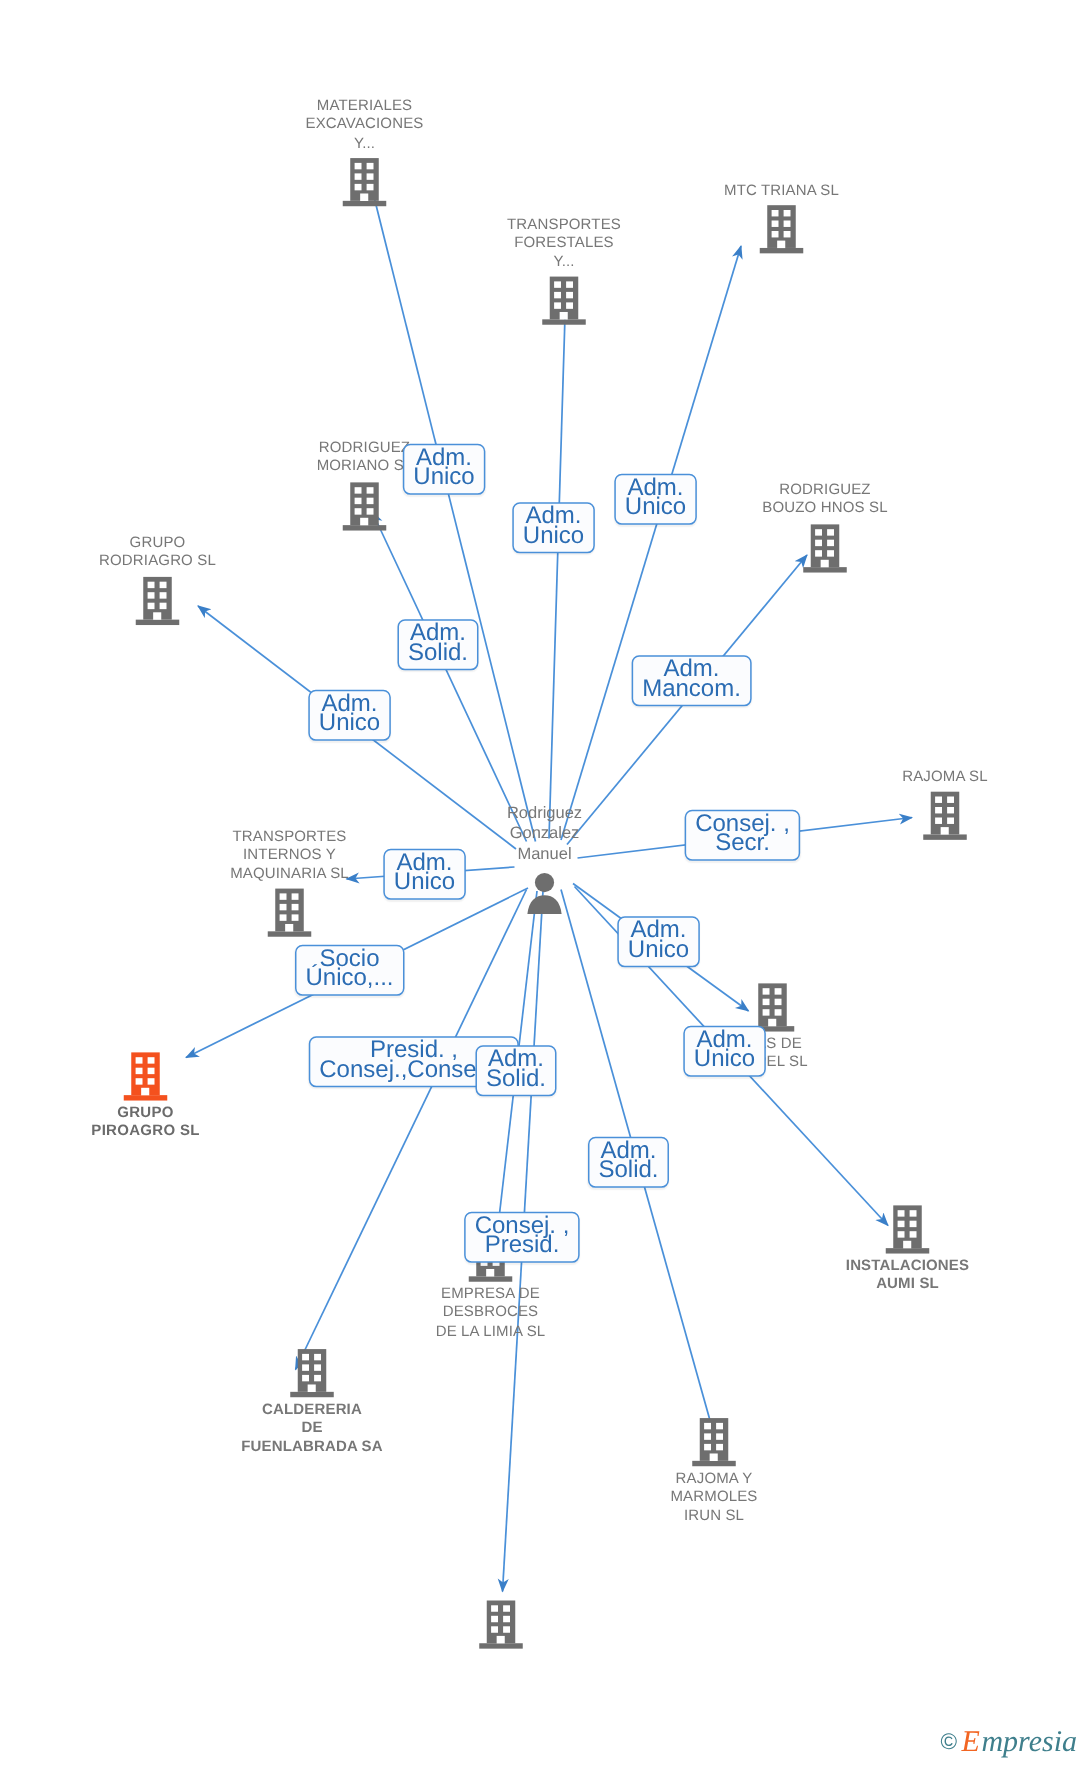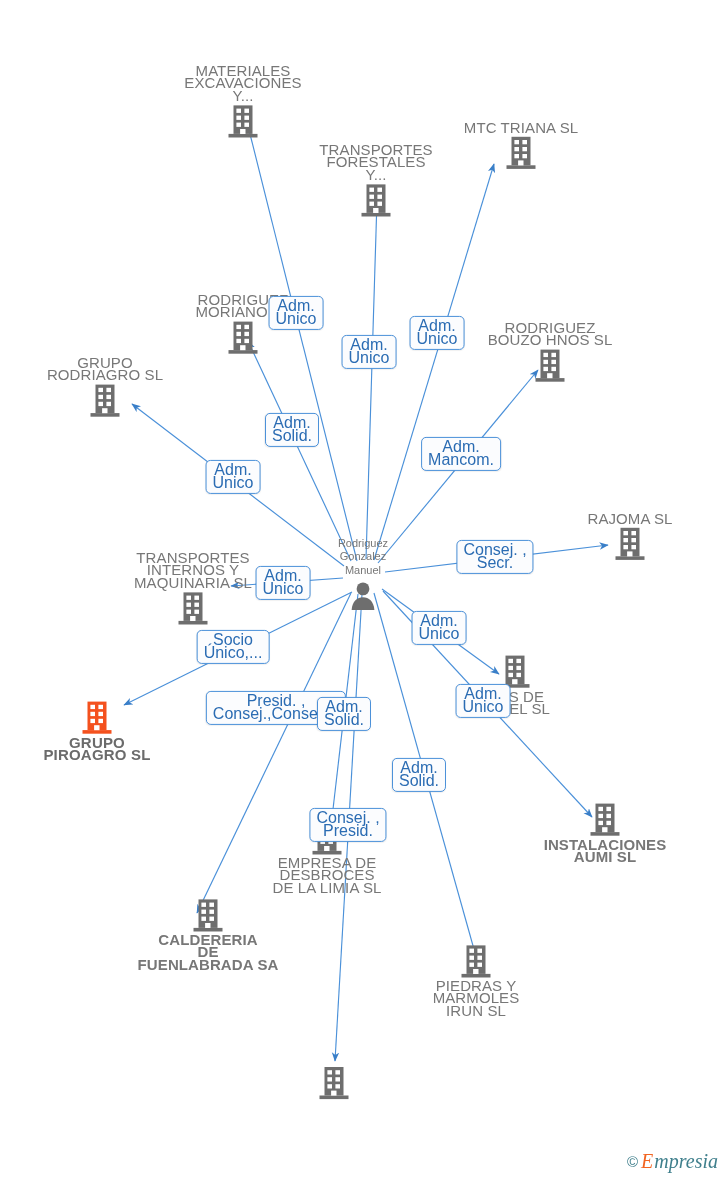--- a/index.html
+++ b/index.html
@@ -8,21 +8,21 @@
     width:728px;height:1180px;position:relative;overflow:hidden;
     -webkit-font-smoothing:antialiased;
   }
   #stage{position:absolute;left:0;top:0;width:728px;height:1180px;}
   #edges{position:absolute;left:0;top:0;width:728px;height:1180px;}
 
   
   .node{position:absolute;transform:translate(-50%,-50%);text-align:center;
         width:150px;pointer-events:auto;}
   .node .ico{display:block;margin:0 auto;}
-  .node .lbl{display:block;font-size:15px;line-height:12.4px;color:#777777;
+  .node .lbl{display:block;font-size:10px;line-height:12.4px;color:#777777;
              letter-spacing:.1px;white-space:pre-line;}
   .node.lbl-above .lbl{margin-bottom:2px;}
   .node.lbl-below .lbl{margin-top:2px;}
   .node.focus .lbl{color:#6b6b6b;font-weight:bold;letter-spacing:.2px;}
 
   
   .person{position:absolute;transform:translate(-50%,-50%);width:170px;text-align:center;}
   .person .pname{font-size:11px;line-height:13.4px;color:#777777;white-space:pre-line;
                  margin-bottom:2px;}
 
@@ -280,21 +280,21 @@
           <rect x="5.5" y="1" width="19" height="28.5" fill="#6e6e6e"></rect>
           <rect x="0.5" y="29.5" width="29" height="3.6" fill="#6e6e6e"></rect>
           <rect x="8.4" y="4.2" width="4.6" height="4.3" fill="#ffffff"></rect>
           <rect x="16.4" y="4.2" width="4.6" height="4.3" fill="#ffffff"></rect>
           <rect x="8.4" y="11.2" width="4.6" height="4.3" fill="#ffffff"></rect>
           <rect x="16.4" y="11.2" width="4.6" height="4.3" fill="#ffffff"></rect>
           <rect x="8.4" y="18.2" width="4.6" height="4.3" fill="#ffffff"></rect>
           <rect x="16.4" y="18.2" width="4.6" height="4.3" fill="#ffffff"></rect>
           <rect x="12.1" y="24.6" width="5.4" height="5" fill="#ffffff"></rect>
         </svg>
-        <span class="lbl">PIEDRAS Y
+        <span class="lbl">RAJOMA Y
 MARMOLES
 IRUN SL</span>
       </div>
       <div class="node lbl-below" style="left: 334px; top: 1083px;">
         <svg class="ico" width="30" height="34" viewBox="0 0 30 34">
           <rect x="5.5" y="1" width="19" height="28.5" fill="#6e6e6e"></rect>
           <rect x="0.5" y="29.5" width="29" height="3.6" fill="#6e6e6e"></rect>
           <rect x="8.4" y="4.2" width="4.6" height="4.3" fill="#ffffff"></rect>
           <rect x="16.4" y="4.2" width="4.6" height="4.3" fill="#ffffff"></rect>
           <rect x="8.4" y="11.2" width="4.6" height="4.3" fill="#ffffff"></rect>

